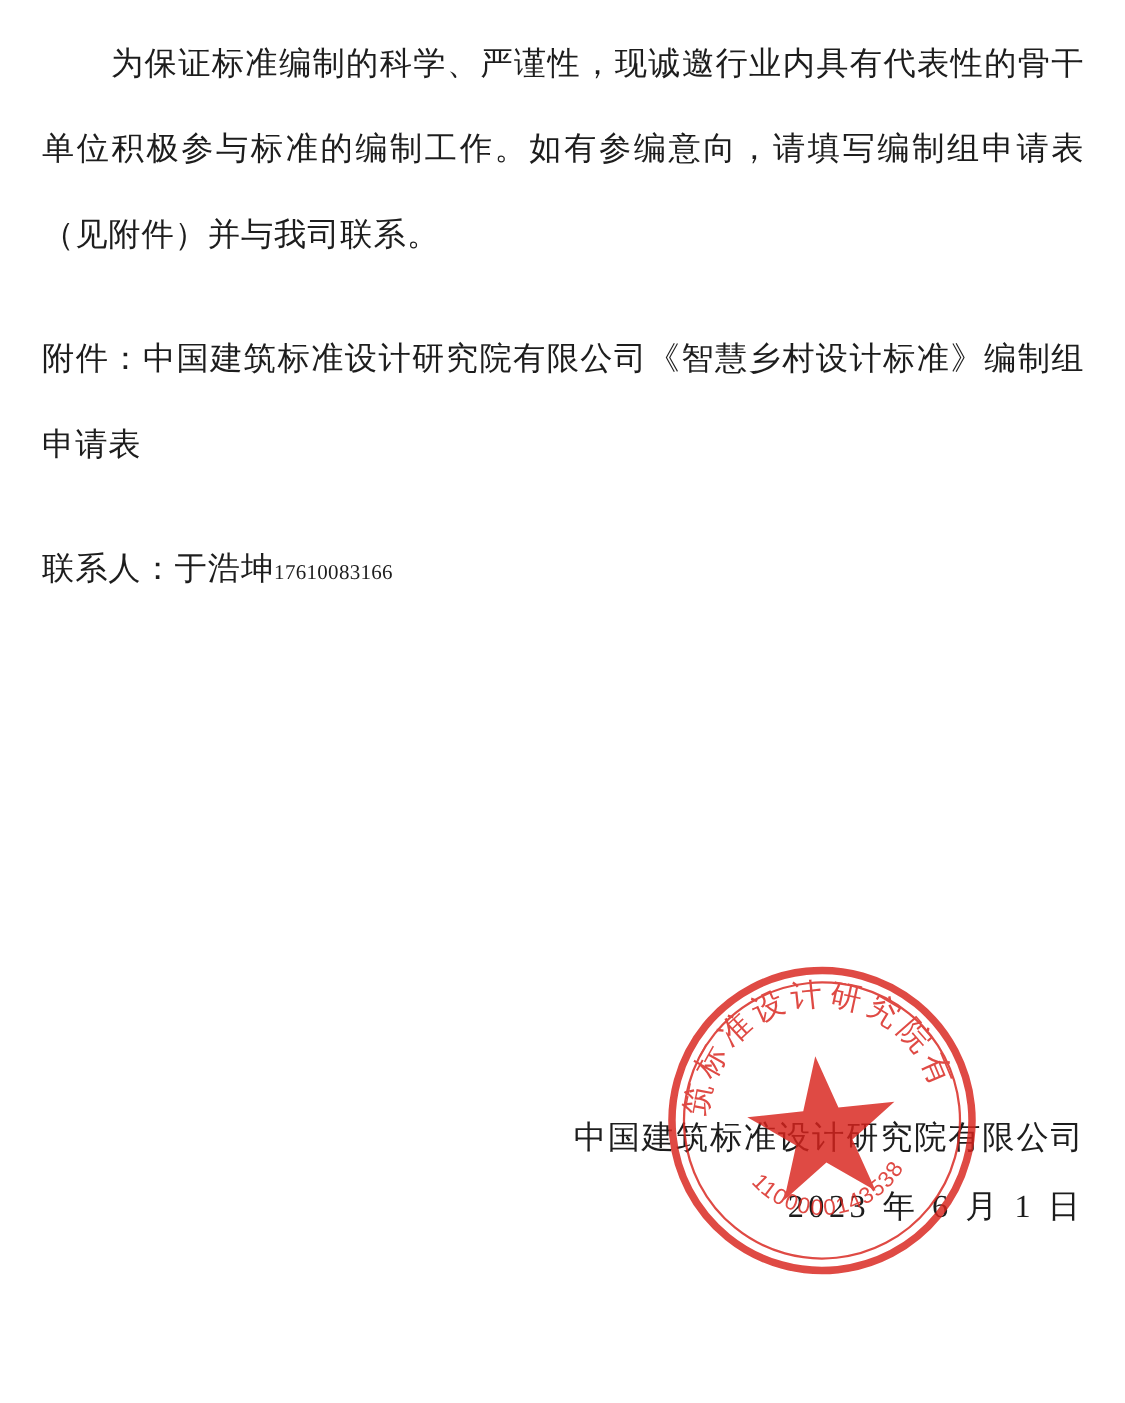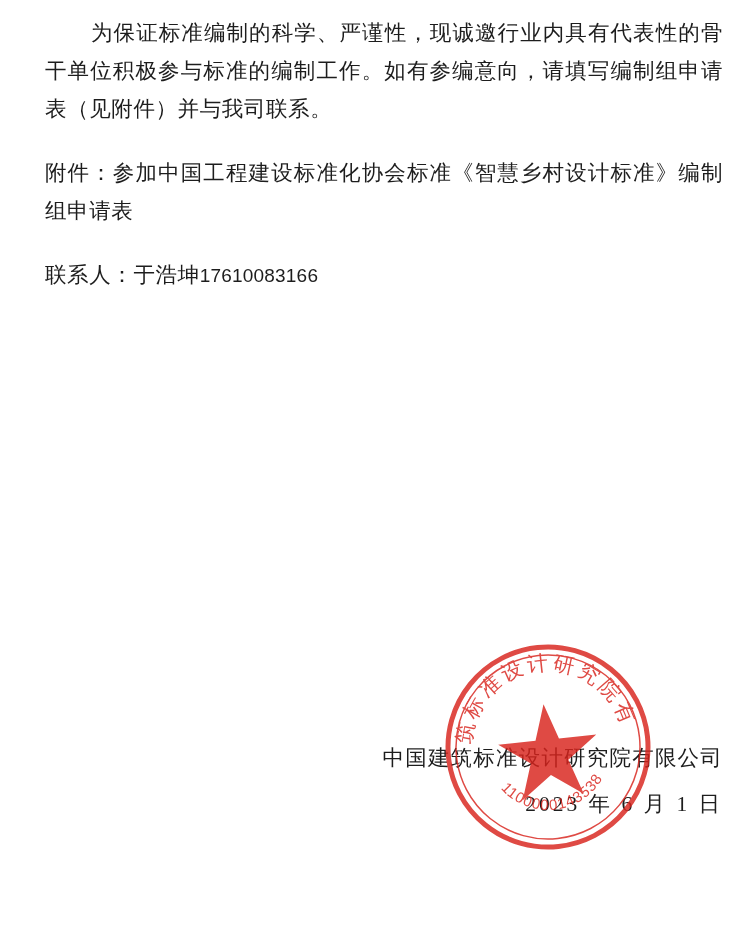--- a/index.html
+++ b/index.html
@@ -25,40 +25,40 @@
   }
 
   .body-text {
     position: absolute;
     left: 28px;
     top: 14px;
     width: 695px;
   }
 
   p.para {
-    margin: 0 0 0 17px;
+    margin: 0 0 0 0;
     font-size: 21.5px;
-    line-height: 38px;
+    line-height: 57px;
     letter-spacing: 0.6px;
     text-align: justify;
     text-justify: inter-ideograph;
     color: #1d1d1d;
   }
 
   p.indent {
     text-indent: 46px;
   }
 
   .gap-1 { height: 26px; }
   .gap-2 { height: 26px; }
   .gap-4 { height: 108px; }
 
   .latin {
-    font-family: Liberation Sans, sans-serif;
-    font-size: 19px;
+    font-family: Liberation Serif, serif;
+    font-size: 14px;
     letter-spacing: 0.2px;
   }
 
   .email-line {
     letter-spacing: 0.6px;
   }
 
   .sig-block {
     position: absolute;
     right: 27px;
@@ -106,21 +106,21 @@
 <body>
 
 <div class="page">
 
   <div class="body-text">
 
     <p class="para indent">为保证标准编制的科学、严谨性，现诚邀行业内具有代表性的骨干单位积极参与标准的编制工作。如有参编意向，请填写编制组申请表（见附件）并与我司联系。</p>
 
     <div class="gap-1"></div>
 
-    <p class="para">附件：参加中国工程建设标准化协会标准《智慧乡村设计标准》编制组申请表</p>
+    <p class="para">附件：中国建筑标准设计研究院有限公司《智慧乡村设计标准》编制组申请表</p>
 
     <div class="gap-2"></div>
 
     <p class="para"><span>联系人：</span><span>于浩坤</span><span class="latin">17610083166</span></p>
 
     <div class="gap-4"></div>
 
 
   </div>
 

